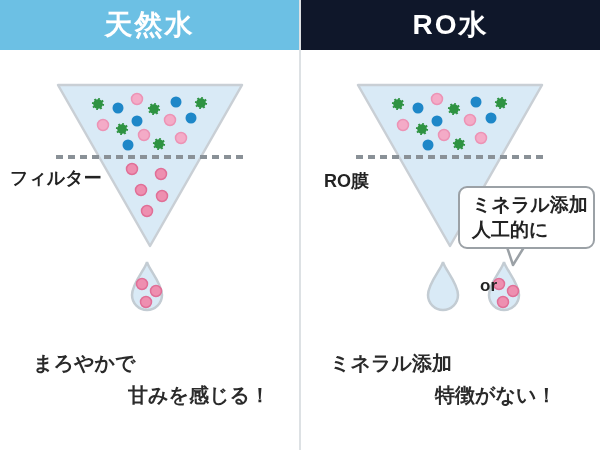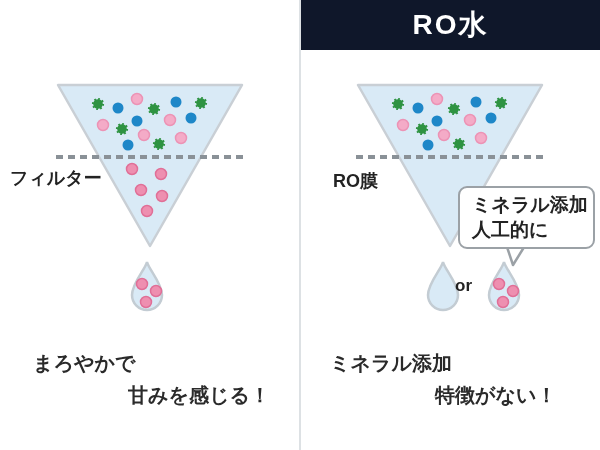--- a/index.html
+++ b/index.html
@@ -13,42 +13,45 @@
   .hdr.right{left:301px;width:299px;}
   .hdr .ttl{color:#ffffff;font-size:28px;font-weight:800;letter-spacing:2px;}
 
   .panel{position:absolute;top:50px;width:300px;height:292px;}
   .panel.left{left:0;}
   .panel.right{left:300px;}
   .panel svg{position:absolute;left:0;top:0;}
 
   .membrane{position:absolute;font-size:18px;font-weight:800;color:#232323;white-space:nowrap;}
   .panel.left .membrane{left:10px;top:116px;}
-  .panel.right .membrane{left:33px;top:119px;}
+  .panel.right .membrane{left:24px;top:119px;}
 
   .bubble{position:absolute;left:158px;top:136px;width:137px;box-sizing:border-box;
           background:#ffffff;border:2.5px solid #9ba1a6;border-radius:9px;
           padding:4px 10px 5px 12px;font-size:19px;font-weight:800;line-height:1.32;
           color:#232323;white-space:nowrap;}
 
-  .or-label{position:absolute;left:155px;top:226px;font-size:17px;font-weight:800;color:#232323;}
+  .or-label{position:absolute;left:180px;top:226px;font-size:17px;font-weight:800;color:#232323;}
 
   .cap1,.cap2{position:absolute;font-size:20px;font-weight:800;color:#2a2a2a;white-space:nowrap;font-family:Liberation Mono, monospace;}
   .panel.left .cap1{left:33px;top:300px;}
   .panel.left .cap2{left:128px;top:332px;}
   .panel.right .cap1{left:30px;top:300px;}
   .panel.right .cap2{left:135px;top:332px;}
 </style>
 </head>
 <body>
 
 <div class="stage">
 
   <div class="divider" style="background: rgb(221, 225, 228);"></div>
 
+  <div class="hdr left" style="background: rgb(108, 192, 228);">
+    <span class="ttl">天然水</span>
+  </div>
   <div class="hdr right" style="background: #0f172a;">
     <span class="ttl">RO水</span>
   </div>
 
   <section class="panel left">
     <svg id="svg-left" width="300" height="400" viewBox="0 0 300 400">
         <polygon points="58,35 242,35 150,196" fill="#d9eaf6" stroke="#c9cfd5" stroke-width="2.5" stroke-linejoin="round"></polygon>
         <circle cx="98" cy="54" r="4.8" fill="#2e9342" stroke="#2e9342" stroke-width="2.6" stroke-dasharray="1.6 2.1"></circle>
         <circle cx="154" cy="59" r="4.8" fill="#2e9342" stroke="#2e9342" stroke-width="2.6" stroke-dasharray="1.6 2.1"></circle>
         <circle cx="201" cy="53" r="4.8" fill="#2e9342" stroke="#2e9342" stroke-width="2.6" stroke-dasharray="1.6 2.1"></circle>

